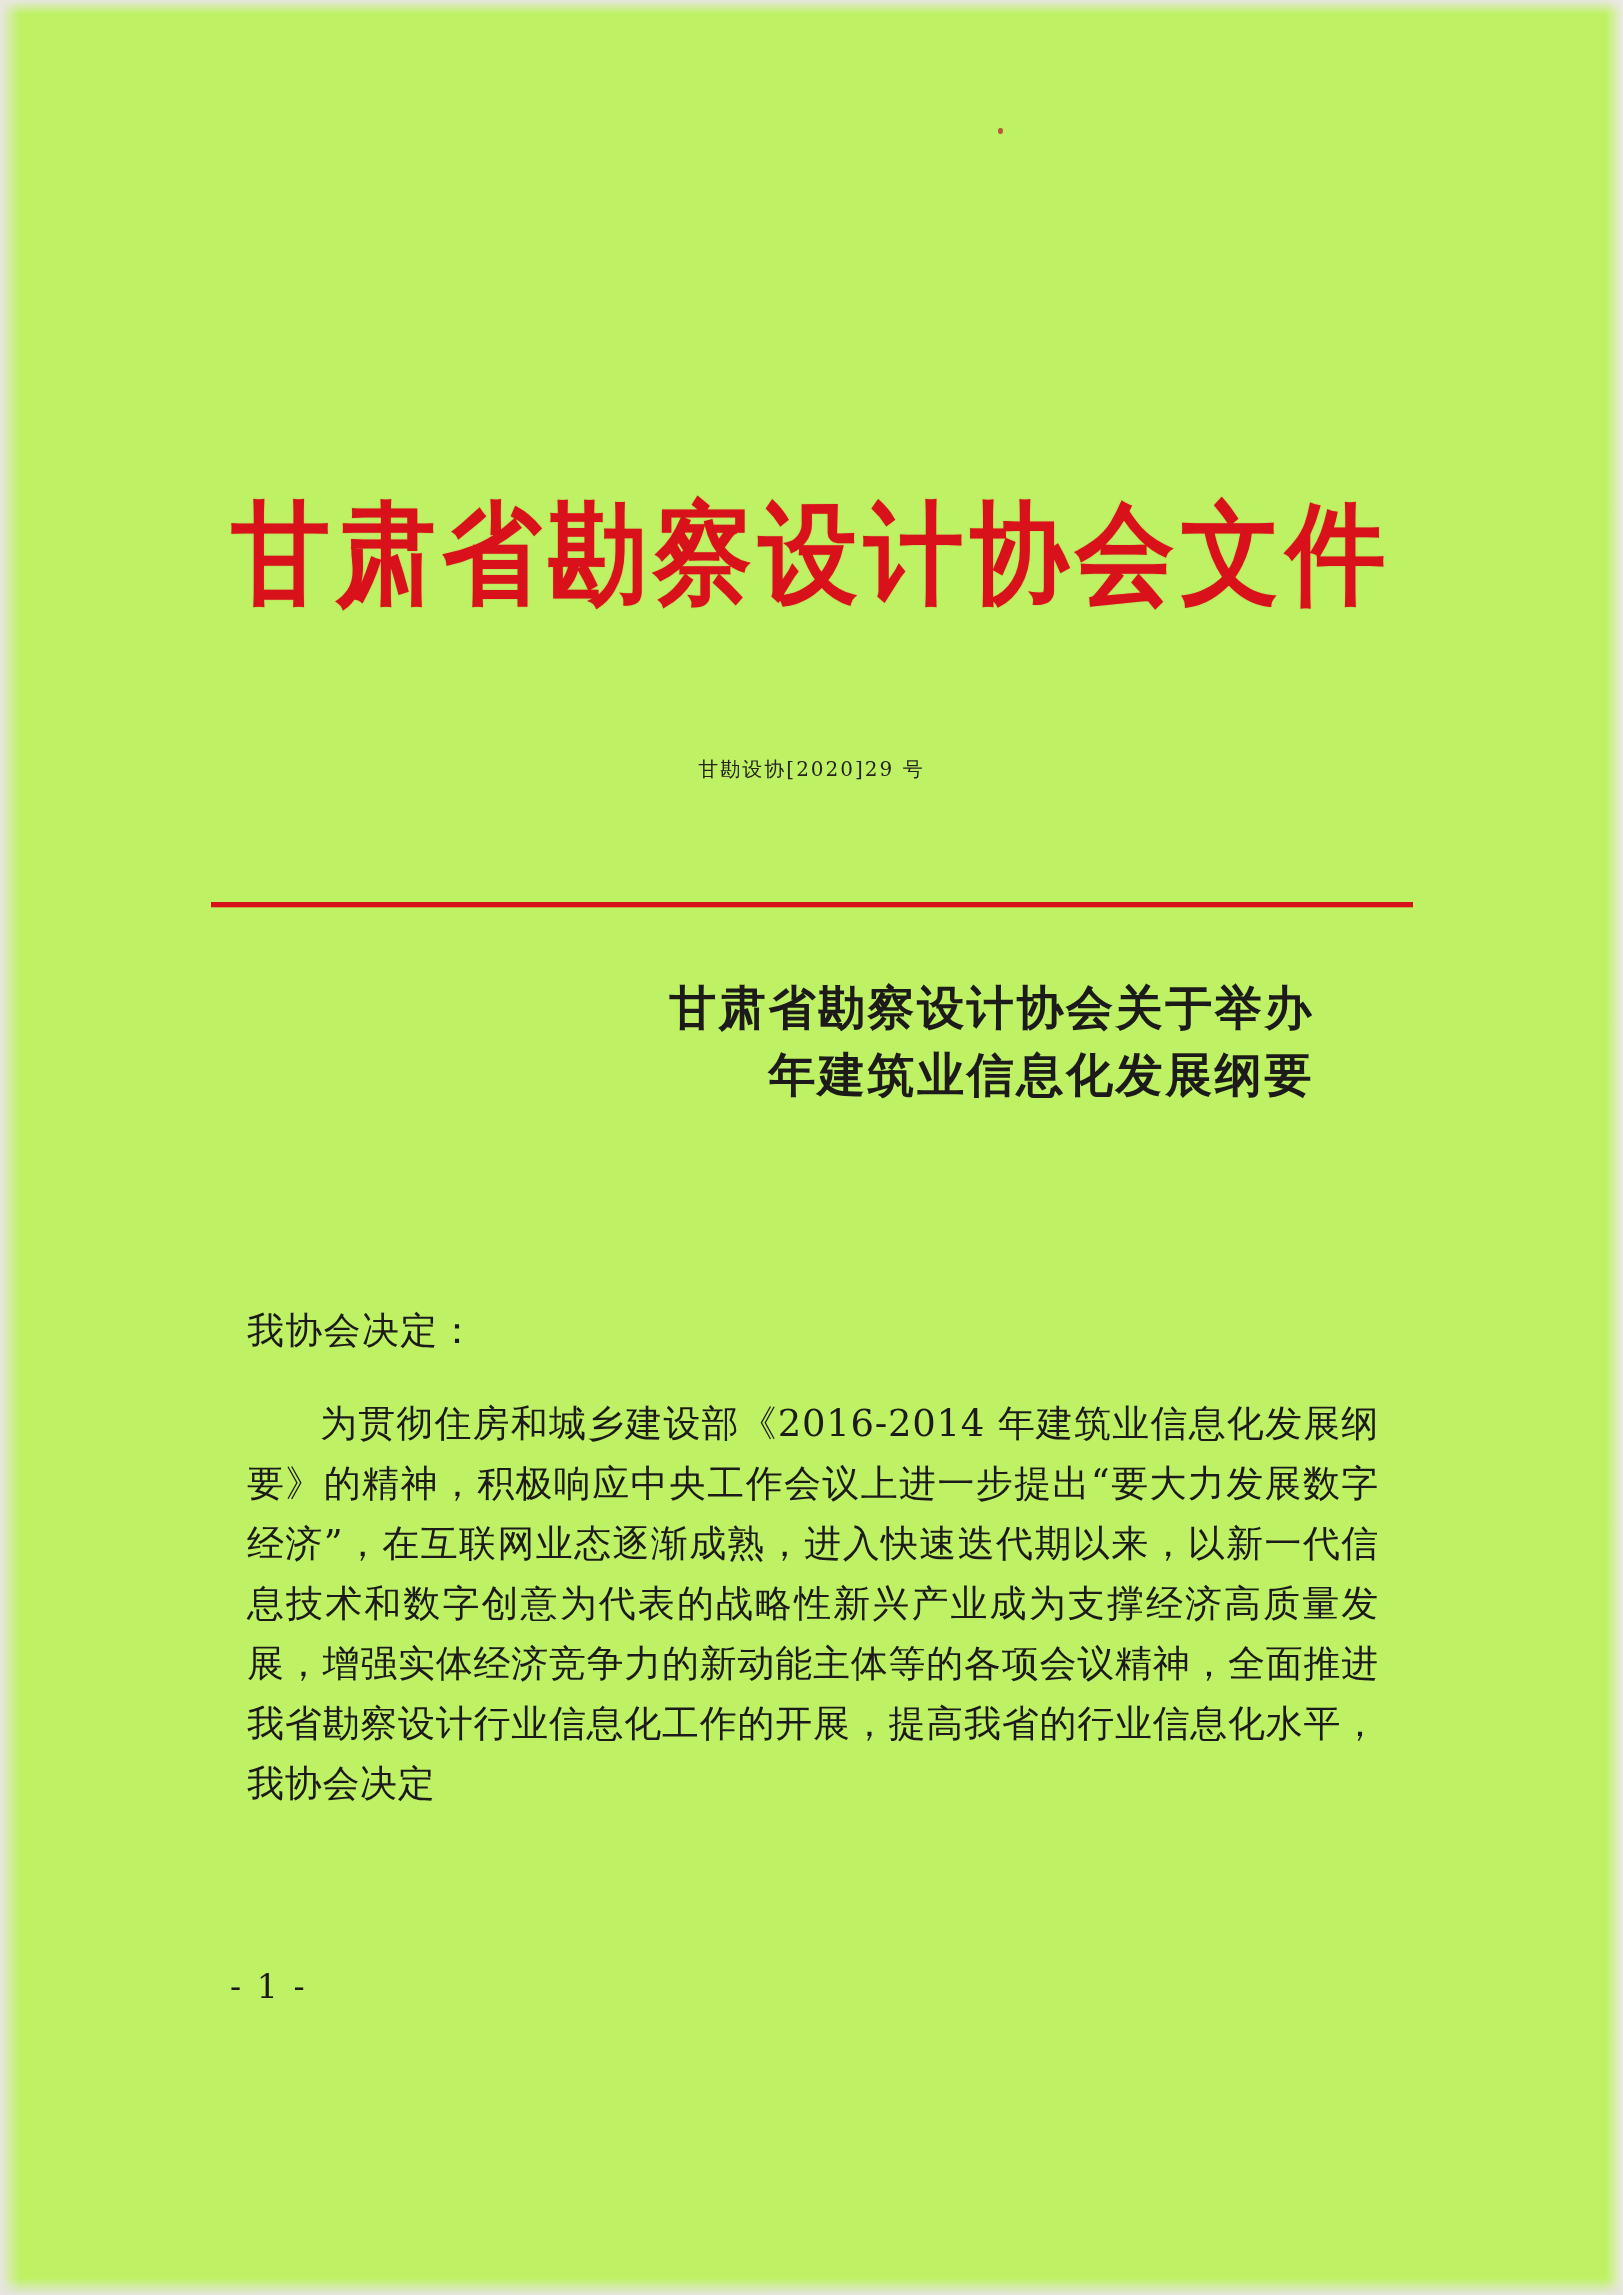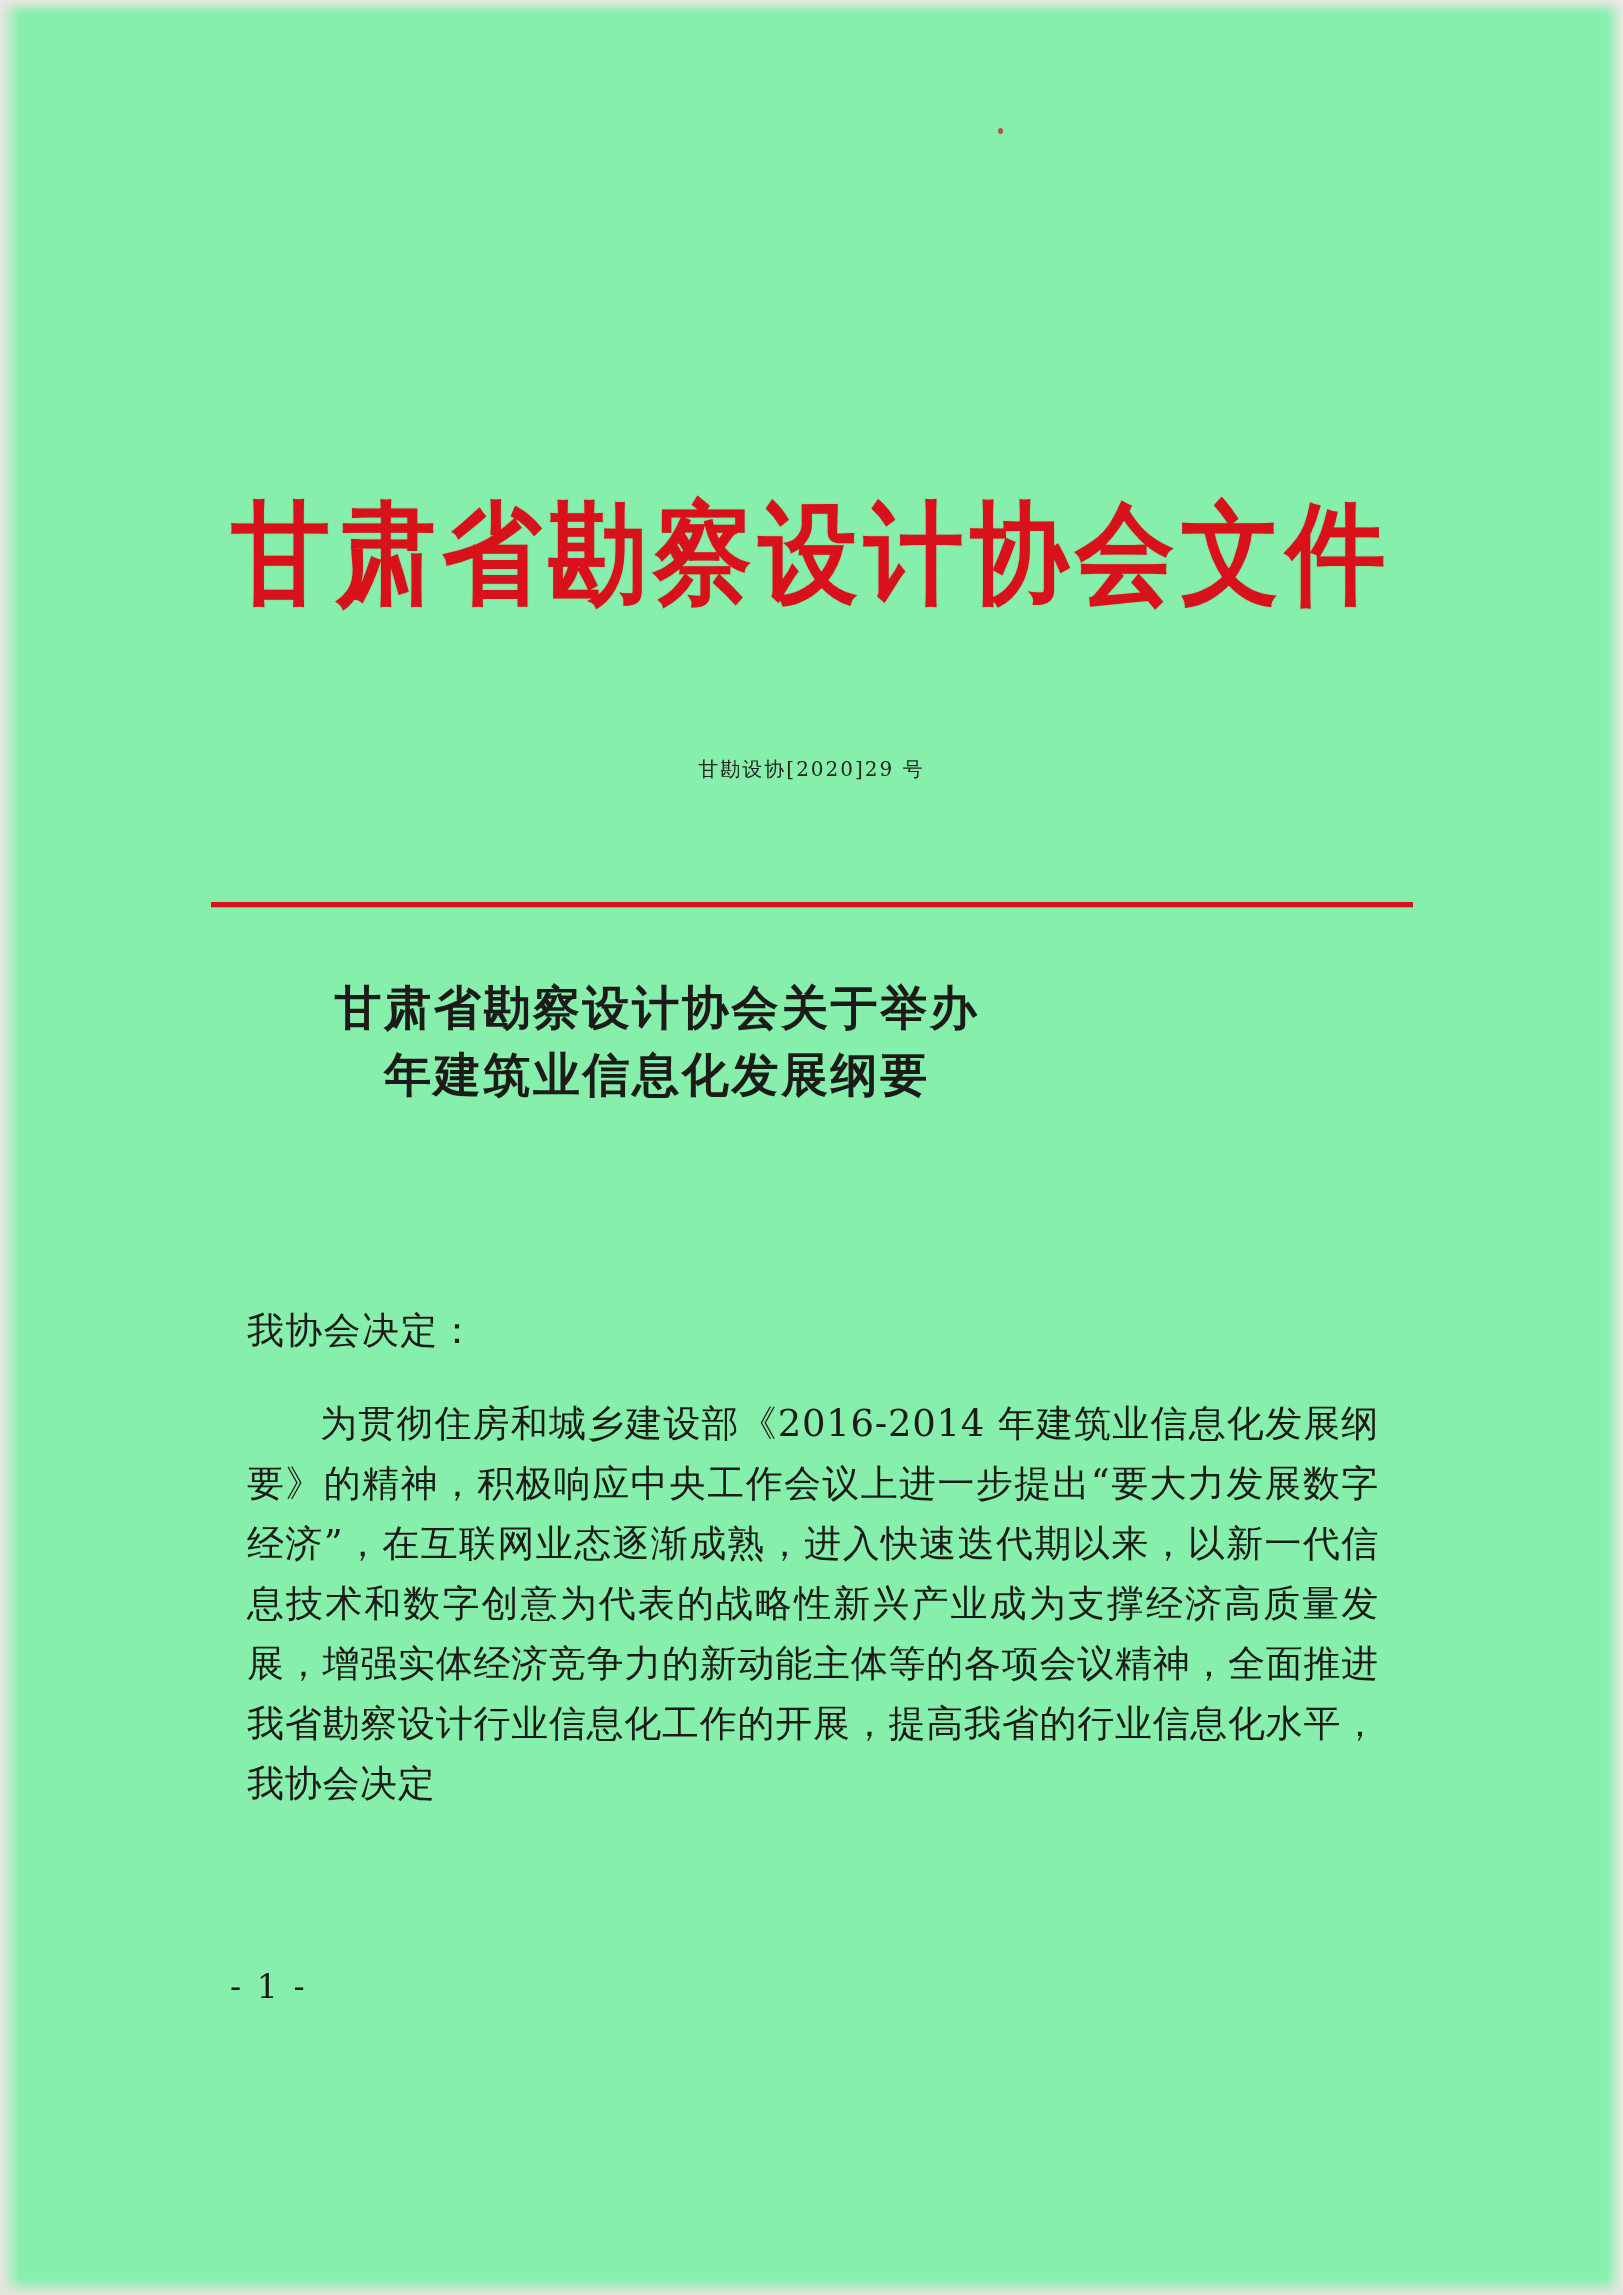--- a/index.html
+++ b/index.html
@@ -7,21 +7,21 @@
     padding: 0;
     background: #ffffff;
   }
   body {
     font-family: "DejaVu Sans", "Liberation Sans", sans-serif;
   }
   .page {
     position: relative;
     width: 1623px;
     height: 2295px;
-    background: #86efac;
+    background: #bef264;
     overflow: hidden;
   }
   
   .paper-edge-left {
     position: absolute;
     left: 0; top: 0;
     width: 19.6px; height: 100%;
     background: linear-gradient(to right, #e9e6e0, rgba(255,255,255,0));
     pointer-events: none;
   }
@@ -87,21 +87,21 @@
     height: 4.6px;
     background: #d8111a;
     box-shadow: 0 0.7px 0 rgba(216,17,26,0.45);
   }
 
   .title-block {
     position: absolute;
     top: 975px;
     left: 0;
     width: 1314px;
-    text-align: center;
+    text-align: right;
     font-family: "DejaVu Serif", "Liberation Serif", serif;
     font-weight: bold;
     font-size: 47px;
     line-height: 1.42;
     color: #1d1b19;
     letter-spacing: 2.6px;
   }
   .title-line {
     display: block;
     white-space: nowrap;

